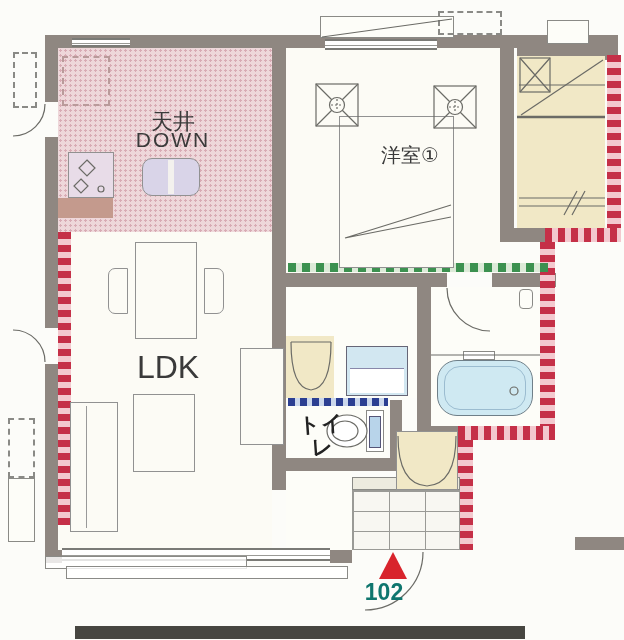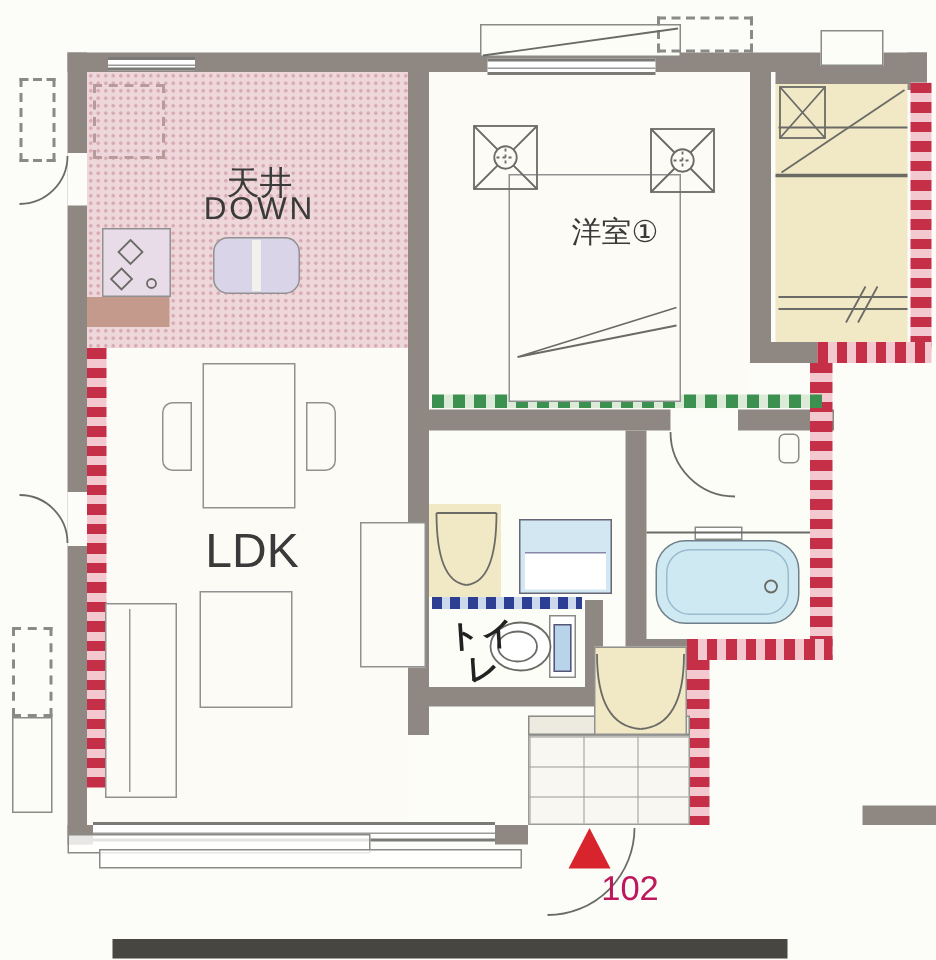--- a/index.html
+++ b/index.html
@@ -194,17 +194,17 @@
     </g>
 
     <polygon points="393,552 379,579 407,579" fill="#d8242c"></polygon>
   </svg>
 
   <div class="abs lbl fs22" style="left:120px;top:92px;width:106px;margin-top:18px;">天井</div>
   <div class="abs lbl fs21" style="left:120px;top:128px;width:106px;letter-spacing:2px;">DOWN</div>
   <div class="abs lbl fs20" style="left:360px;top:144px;width:100px;">洋室①</div>
   <div class="abs lbl fs24" style="left:133px;top:350px;width:70px;">LDK</div>
   <div class="abs lbl fs21 toilet-lbl" style="left:290px;top:412px;width:64px;">トイレ</div>
-  <div class="abs lbl fs23" style="left:392px;top:580px;width:56px;color:#be185d;">102</div>
+  <div class="abs lbl fs23" style="left:356px;top:580px;width:56px;color:#0f766e;font-weight:bold;">102</div>
 
   <div class="abs blackbar" style="left:75px;top:626px;width:450px;height:13px;"></div>
 
 </div>
 
 </body></html>

